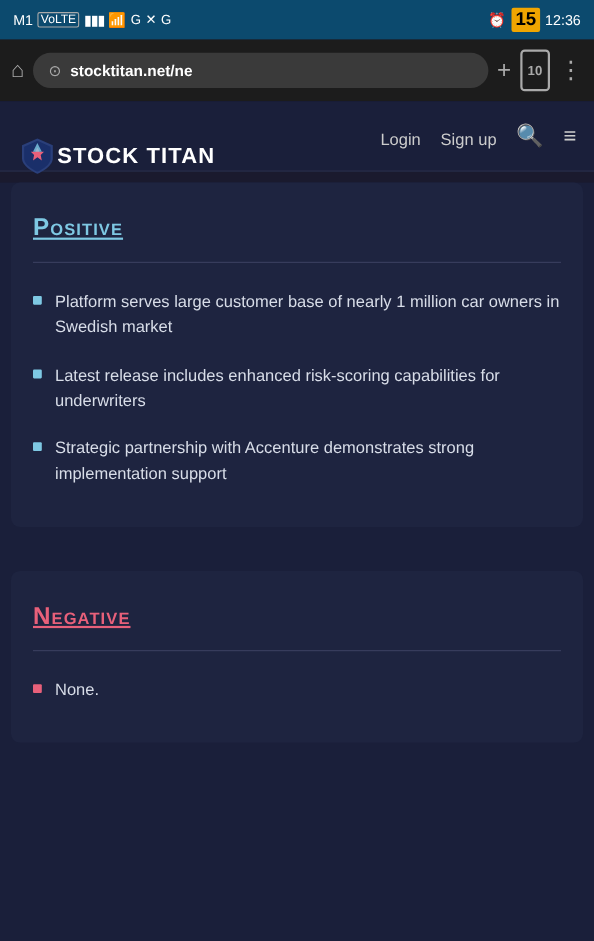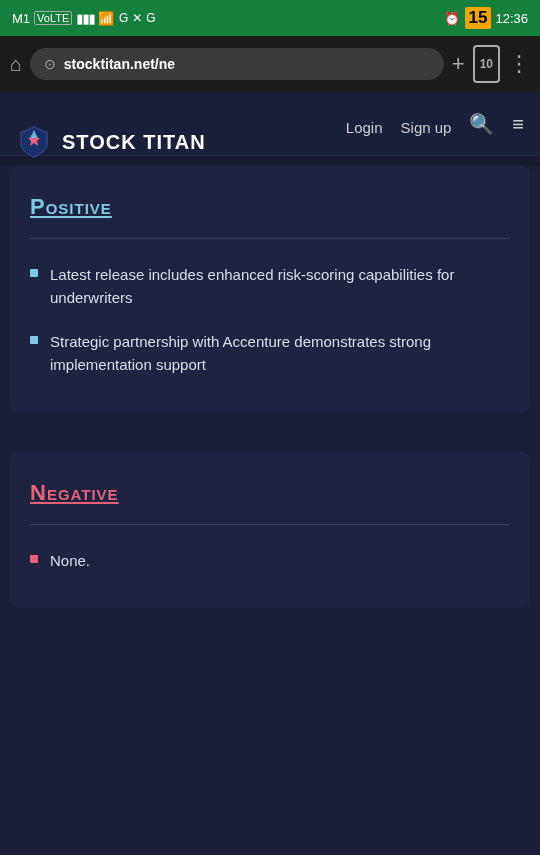--- a/index.html
+++ b/index.html
@@ -8,21 +8,21 @@
     body {
       width: 540px;
       min-height: 855px;
       background: #1a1a2e;
       font-family: -apple-system, BlinkMacSystemFont, 'Segoe UI', sans-serif;
       overflow-x: hidden;
     }
 
     
     .status-bar {
-      background: #15803d;
+      background: #0c4a6e;
       color: #fff;
       display: flex;
       justify-content: space-between;
       align-items: center;
       padding: 4px 12px;
       height: 36px;
       font-size: 13px;
     }
     .status-left {
       display: flex;
@@ -97,21 +97,20 @@
       background: #1a1f3a;
       display: flex;
       align-items: center;
       padding: 10px 16px;
       height: 64px;
       border-bottom: 1px solid #2a2f4a;
     }
     .logo-container {
       display: flex;
       align-items: center;
-      gap: 10px;
       flex: 1;
       margin-top: 37px;
     }
     .logo-shield {
       width: 36px;
       height: 36px;
     }
     .logo-text {
       color: #fff;
       font-size: 20px;
@@ -265,20 +264,24 @@
 </div>
 
 <div class="main-content">
 
   <div class="section-positive">
     <div class="section-title title-positive">Positive</div>
     <hr class="section-divider">
     <ul class="bullet-list">
       <li class="bullet-item">
         <span class="bullet-square"></span>
+        <span>Platform serves large customer base of nearly 1 million car owners in Swedish market</span>
+      </li>
+      <li class="bullet-item">
+        <span class="bullet-square"></span>
         <span>Latest release includes enhanced risk-scoring capabilities for underwriters</span>
       </li>
       <li class="bullet-item">
         <span class="bullet-square"></span>
         <span>Strategic partnership with Accenture demonstrates strong implementation support</span>
       </li>
     </ul>
   </div>
 
   <div class="negative-section-gap"></div>

